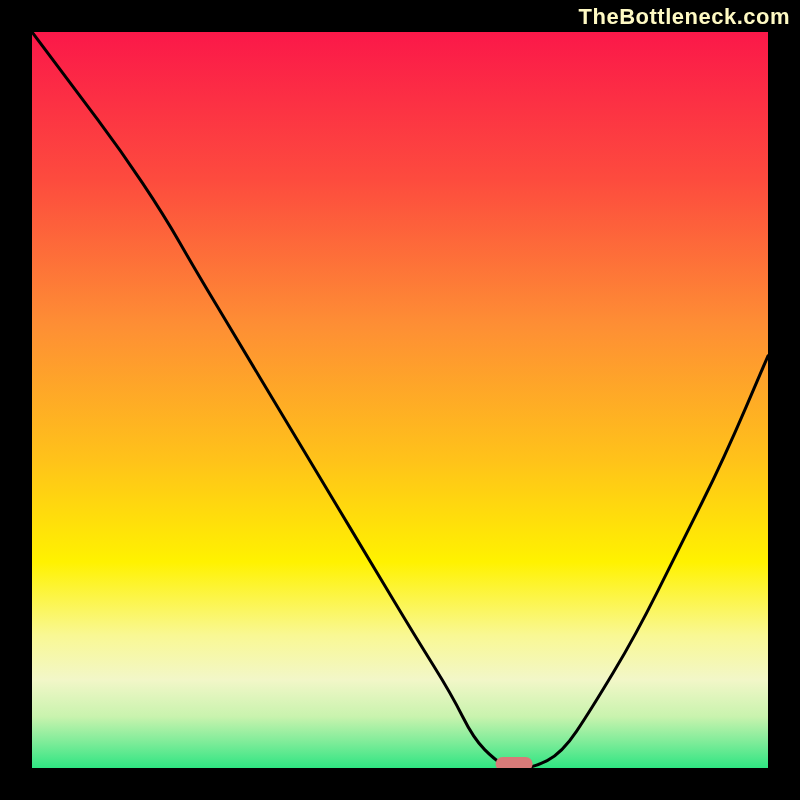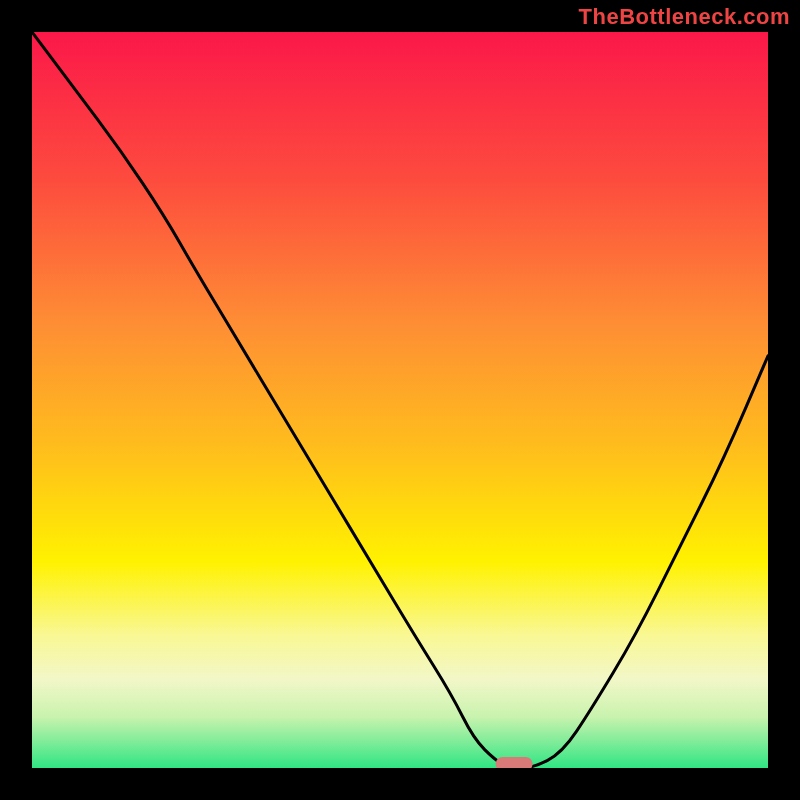--- a/index.html
+++ b/index.html
@@ -24,21 +24,21 @@
     height: 736px;
     overflow: hidden;
   }
   .watermark {
     position: absolute;
     top: 4px;
     right: 10px;
     font-family: Arial, Helvetica, sans-serif;
     font-size: 22px;
     font-weight: 600;
-    color: #ef4444;
+    color: #fef9c3;
     letter-spacing: 0.5px;
     z-index: 50;
   }
   svg {
     display: block;
   }
   .marker {
     position: absolute;
     height: 14px;
     border-radius: 7px;

